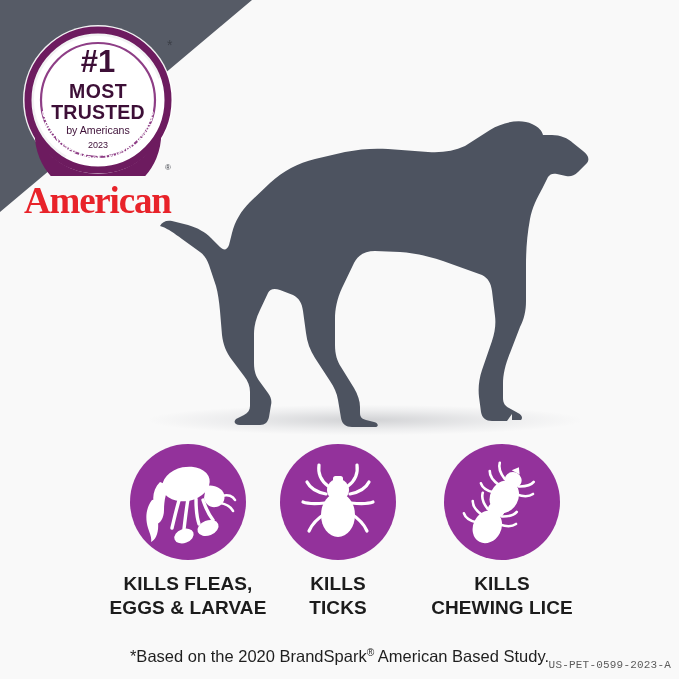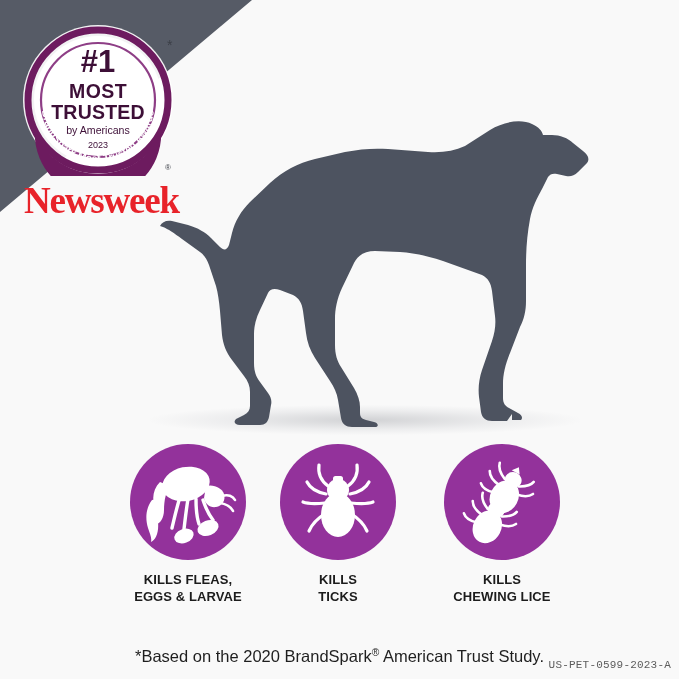--- a/index.html
+++ b/index.html
@@ -103,21 +103,21 @@
     display: flex;
     align-items: center;
     justify-content: center;
   }
   .bubble svg { display: block; }
 
   .benefit-label {
     margin-top: 12px;
     font-family: "Liberation Sans", sans-serif;
     font-weight: bold;
-    font-size: 13px;
+    font-size: 19px;
     line-height: 1.28;
     color: #1c1c1c;
     letter-spacing: 0.1px;
     white-space: pre-line;
   }
 
   
   #footnote {
     position: absolute;
     left: 0;
@@ -184,21 +184,21 @@
       <text x="76" y="48" text-anchor="middle" font-family="Liberation Sans, sans-serif" font-size="31" font-weight="bold" fill="#3d0f37">#1</text>
       <text x="76" y="74" text-anchor="middle" font-family="Liberation Sans, sans-serif" font-size="19.5" font-weight="bold" fill="#3d0f37" letter-spacing="0.4">MOST</text>
       <text x="76" y="95" text-anchor="middle" font-family="Liberation Sans, sans-serif" font-size="19.5" font-weight="bold" fill="#3d0f37" letter-spacing="0.2">TRUSTED</text>
       <text x="76" y="110" text-anchor="middle" font-family="Liberation Sans, sans-serif" font-size="10.6" fill="#3d0f37">by Americans</text>
       <text x="76" y="124" text-anchor="middle" font-family="Liberation Sans, sans-serif" font-size="9" fill="#3d0f37">2023</text>
       <text x="146" y="146" text-anchor="middle" font-family="Liberation Sans, sans-serif" font-size="8" fill="#3b3f47">®</text>
     </svg>
   </div>
   <div id="badge-asterisk">*</div>
 
-  <div id="newsweek">Newsweek</div>
+  <div id="newsweek">American</div>
 
   <div id="dog-shadow"></div>
   <div id="dog-wrap">
     <svg viewBox="0 0 440 330" width="440" height="330">
       <path fill="#4d5360" d="
         M 330,25
         C 344,16 362,14 372,19
         C 379,22 382,26 383,30
         L 392,30
         C 400,30 408,33 413,38
@@ -389,18 +389,18 @@
             </g>
           </g>
         </svg>
       </div>
       <div class="benefit-label">KILLS
 CHEWING LICE</div>
     </div>
   </div>
 
   <div id="footnote">
-    <div><span>*Based on the 2020 BrandSpark</span><span class="sup">®</span><span> American Trust Study.</span></div>
+    <div><span>*Based on the 2020 BrandSpark</span><span class="sup">®</span><span> American Based Study.</span></div>
     
   </div>
 
   <div id="doc-code">US-PET-0599-2023-A</div>
 </div>
 
 </body></html>

